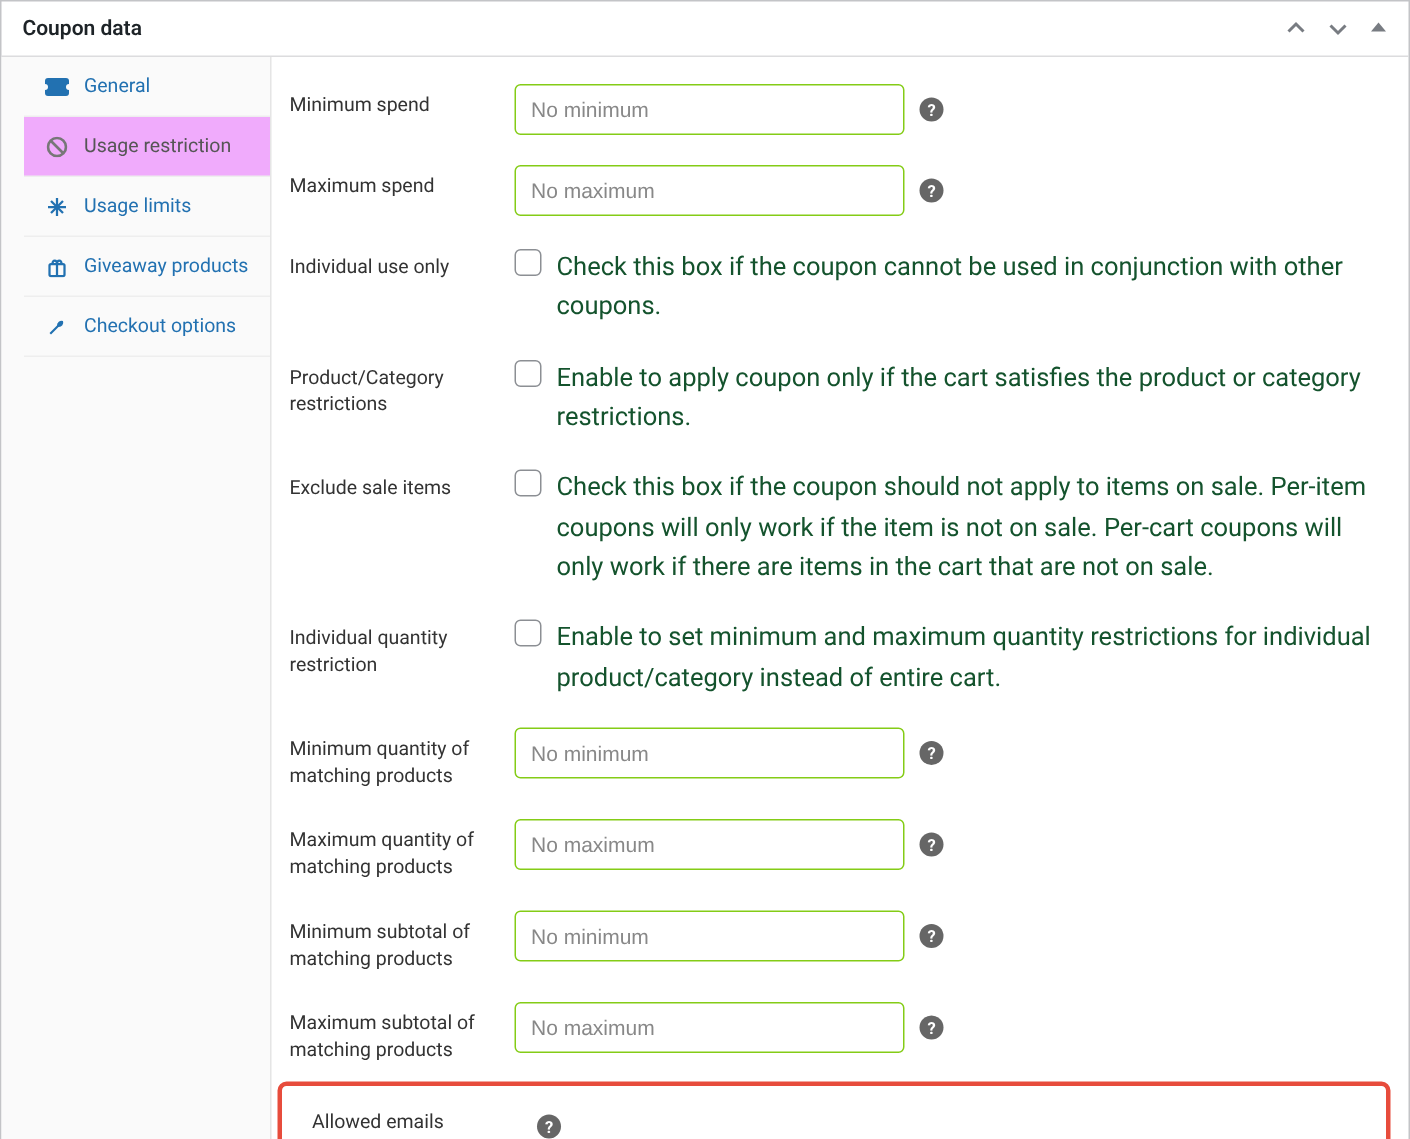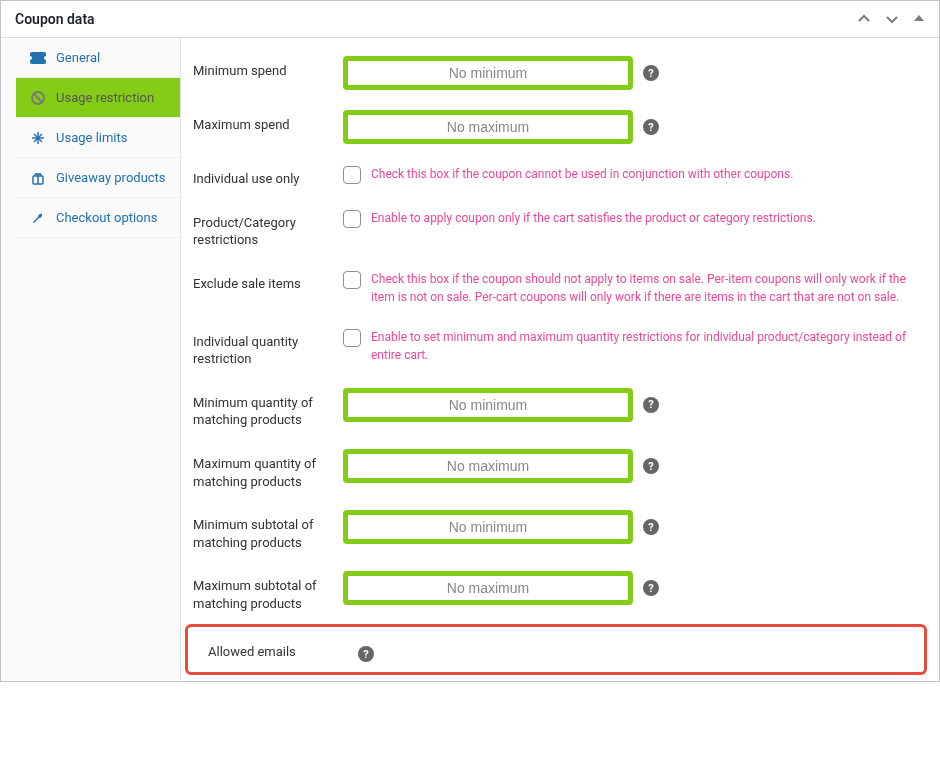--- a/index.html
+++ b/index.html
@@ -5,31 +5,31 @@
 * { box-sizing: border-box; margin: 0; padding: 0; }
 body { font-family: -apple-system, BlinkMacSystemFont, "Segoe UI", Roboto, sans-serif; font-size: 13px; color: #1d2327; background: #fff; }
 .panel { width: 940px; border: 1px solid #c3c4c7; background: #fff; }
 .panel-header { display: flex; align-items: center; justify-content: space-between; padding: 10px 14px; border-bottom: 1px solid #dcdcde; }
 .panel-title { font-size: 14px; font-weight: 600; color: #1d2327; }
 .panel-actions { display: flex; gap: 14px; color: #787c82; }
 .panel-actions span { cursor: pointer; }
 .panel-body { display: flex; }
 .sidebar { width: 180px; border-right: 1px solid #e5e5e5; background: #fafafa; padding-left: 15px; }
 .sidebar-item { display: flex; align-items: center; gap: 10px; padding: 12px 14px; color: #2271b1; cursor: pointer; border-bottom: 1px solid #eee; font-size: 13px; }
-.sidebar-item.active { background: #84cc16; color: #555; }
+.sidebar-item.active { background: #f0abfc; color: #555; }
 .sidebar-item .icon { width: 16px; display: inline-flex; justify-content: center; }
 .main { flex: 1; padding: 8px 20px 12px 12px; }
 .form-row { display: flex; align-items: flex-start; padding: 10px 0; }
 .form-label { width: 150px; flex-shrink: 0; padding-top: 6px; font-size: 13px; color: #333; line-height: 1.35; }
 .form-control { flex: 1; display: flex; align-items: flex-start; gap: 10px; }
-.text-input { width: 290px; height: 34px; padding: 4px 10px; border: 5px solid #84cc16; border-radius: 4px; font-size: 14px; color: #555; background: #fff; text-align: center; }
+.text-input { width: 260px; height: 34px; padding: 4px 10px; border: 1px solid #84cc16; border-radius: 4px; font-size: 14px; color: #555; background: #fff; }
 .text-input::placeholder { color: #888; }
 .help-icon { width: 16px; height: 16px; border-radius: 50%; background: #666; color: #fff; display: inline-flex; align-items: center; justify-content: center; font-size: 11px; font-weight: bold; margin-top: 9px; flex-shrink: 0; cursor: help; }
 .checkbox { width: 18px; height: 18px; border: 1px solid #8c8f94; border-radius: 4px; margin-top: 2px; background: #fff; flex-shrink: 0; cursor: pointer; }
-.check-desc { font-size: 12px; color: #ec4899; line-height: 1.55; padding-top: 1px; }
+.check-desc { font-size: 17px; color: #14532d; line-height: 1.55; padding-top: 1px; }
 .highlight { border: 3px solid #e74c3c; border-radius: 6px; padding: 6px 20px; margin: 2px -8px -6px -8px; }
 svg { display: block; }
 </style>
 </head>
 <body>
 
 <div class="panel">
   <div class="panel-header">
     <div class="panel-title">Coupon data</div>
     <div class="panel-actions">

